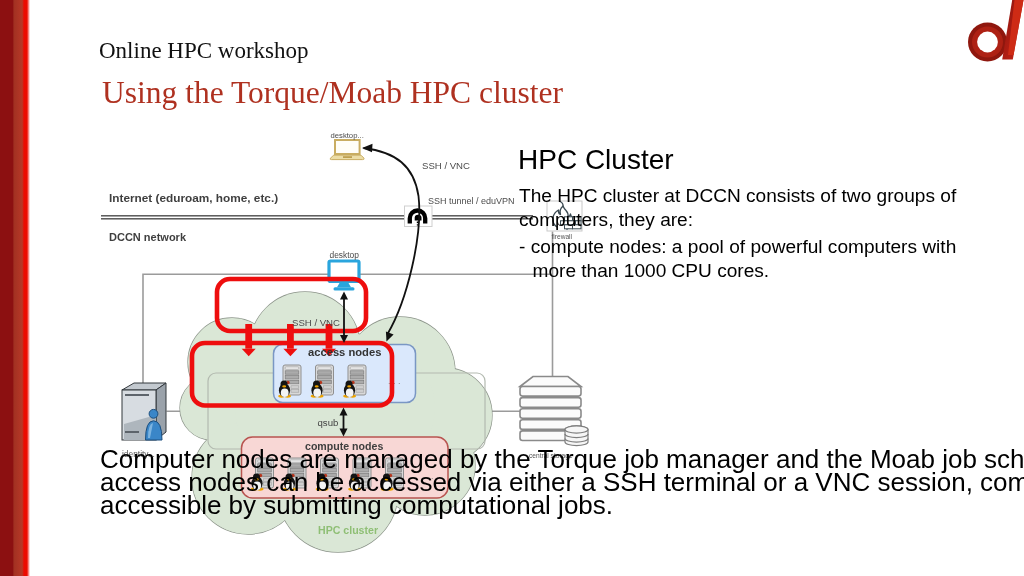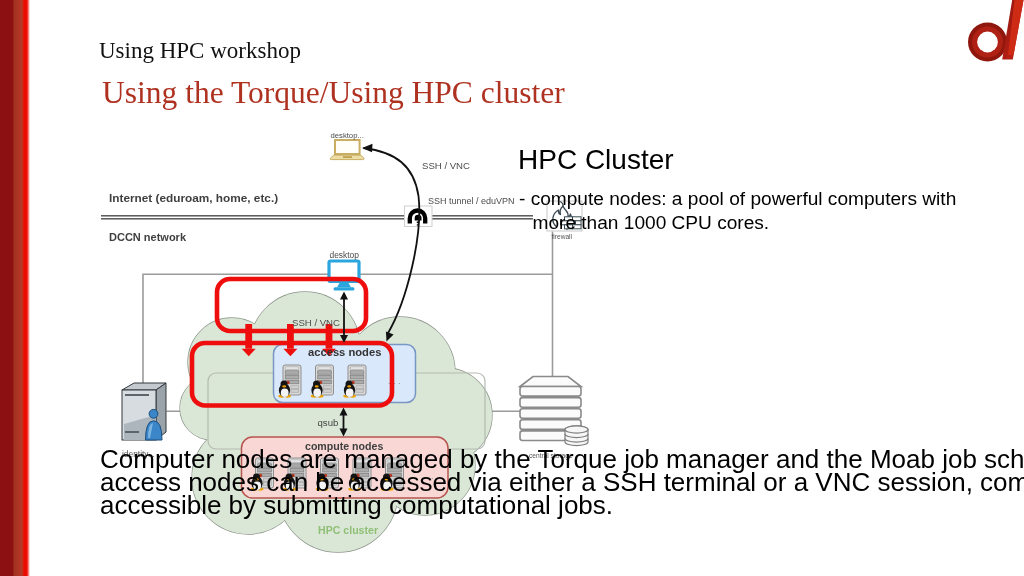--- a/index.html
+++ b/index.html
@@ -208,19 +208,20 @@
     </linearGradient>
   </defs>
   <circle cx="987.5" cy="42" r="19.5" fill="#8f170e"></circle>
   <circle cx="987.5" cy="42" r="15.5" fill="#ae2114"></circle>
   <polygon points="1012.2,0 1023.5,0 1012.8,59.5 1002.2,59.5" fill="url(#lg)"></polygon>
   <polygon points="1014.5,0 1023.5,0 1013.5,55 1008,55" fill="#ce2b15"></polygon>
   <circle cx="987.5" cy="42" r="10.4" fill="#fff"></circle>
 </g>
 </svg>
 <div id="leftbar" class="abs"></div>
-<div id="t1" class="abs">Using HPC workshop</div>
-<div id="t2" class="abs">Using the Torque/Using HPC cluster</div>
+<div id="t1" class="abs">Online HPC workshop</div>
+<div id="t2" class="abs">Using the Torque/Moab HPC cluster</div>
 <div id="rh" class="abs">HPC Cluster</div>
 <div id="rtext" class="abs">
+  <div>The HPC cluster at DCCN consists of two groups of<br>computers, they are:</div>
   <div class="b" style="margin-top:3px">-&nbsp;compute nodes: a pool of powerful computers with<br>more than 1000 CPU cores.</div>
 </div>
 <div id="btext" class="abs">Computer nodes are managed by the Torque job manager and the Moab job scheduler. While the<br>access nodes can be accessed via either a SSH terminal or a VNC session, compute nodes are only<br>accessible by submitting computational jobs.</div>
 
 </body></html>

